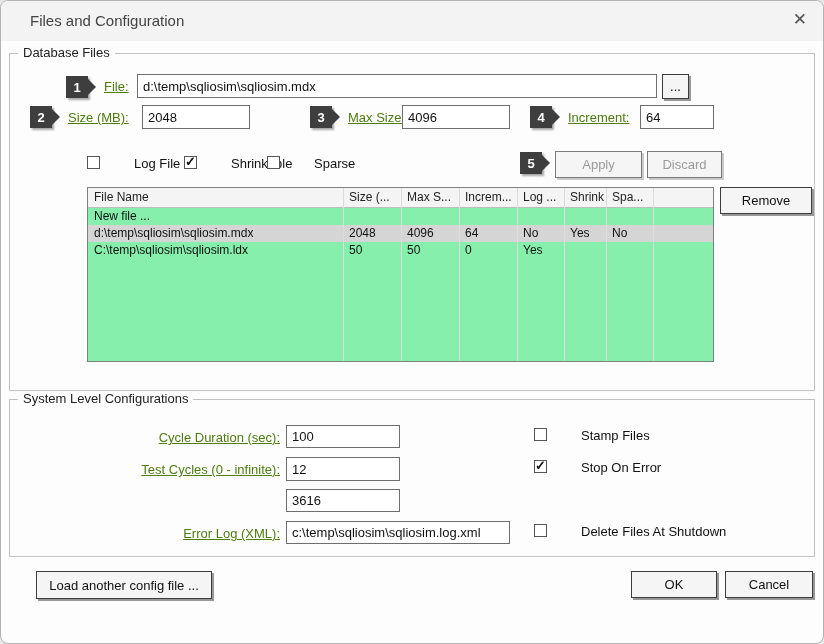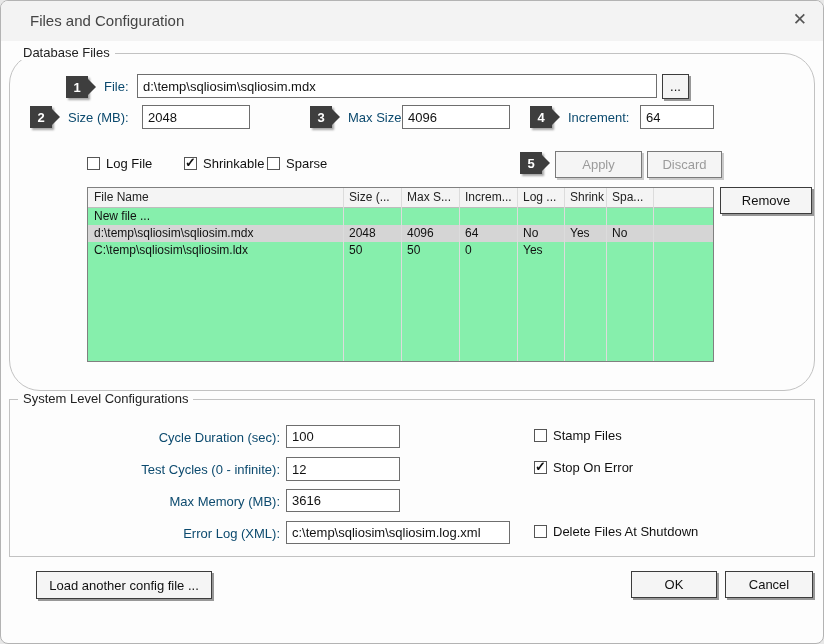--- a/index.html
+++ b/index.html
@@ -16,30 +16,30 @@
   
   .group { position:absolute; border:1px solid #c2c2c2; background:transparent; }
   .group-label { position:absolute; top:-9px; left:8px; background:#fdfdfd; padding:0 5px; font-size:13px; color:#222; }
   
   .badge { position:absolute; width:22px; height:22px; background:#3e3e3e; color:#fff;
            display:flex; align-items:center; justify-content:center; font-size:13px; font-weight:bold;
            box-shadow:2px 2px 2px rgba(0,0,0,0.35); }
   .badge::after { content:""; position:absolute; left:22px; top:3px;
            border-top:8px solid transparent; border-bottom:8px solid transparent; border-left:8px solid #3e3e3e; }
   
-  .lbl { position:absolute; font-size:13px; color:#0c4a6e; white-space:nowrap; }
+  .lbl { position:absolute; font-size:13px; color:#4d7c0f; white-space:nowrap;text-decoration:underline; }
   .tinput { position:absolute; border:1px solid #6e6e6e; background:#fff; font-size:13px;
             font-family:"Liberation Sans", sans-serif; padding:2px 5px; height:24px; color:#111; }
   
   .btn { position:absolute; background:#f5f5f5; border:1px solid #3c3c3c;
          box-shadow:2px 2px 0 rgba(0,0,0,0.40); font-size:13px; color:#111;
          font-family:"Liberation Sans", sans-serif; cursor:pointer; text-align:center; }
   .btn.disabled { color:#9b9b9b; border-color:#7a7a7a; box-shadow:2px 2px 0 rgba(0,0,0,0.20); cursor:default; }
   
-  .cb { position:absolute; display:flex; align-items:center; cursor:pointer; }
+  .cb { position:absolute; display:flex; align-items:flex-start; cursor:pointer;gap:28px; }
   .cb .box { width:13px; height:13px; border:1px solid #555; background:#fff; position:relative; flex:0 0 13px; }
   .cb .box.checked::after { content:"✓"; position:absolute; left:0px; top:-3px; font-size:13px; color:#111; font-weight:bold; }
   .cb .cb-label { margin-left:6px; font-size:13px; color:#111; white-space:nowrap; }
   
   .tablebox { position:absolute; border:1px solid #808080; background:#86efac; overflow:hidden; }
   .thead { display:flex; height:20px; background:#f4f4f4; border-bottom:1px solid #bdbdbd; }
   .th { font-size:12px; color:#222; padding:2px 0 0 6px; white-space:nowrap; overflow:hidden; }
   .trow { display:flex; height:17px; line-height:17px; }
   .trow.checked { background:#d5d5d5; }
   .td { font-size:12px; color:#111; padding-left:6px; white-space:nowrap; overflow:hidden; }
@@ -49,21 +49,21 @@
 </head>
 <body>
 
 <div class="dialog">
 
   <div class="titlebar">
     <div class="title">Files and Configuration</div>
     <div class="close-x">✕</div>
   </div>
 
-  <div class="group" style="left:8px; top:52px; width:806px; height:338px;border-radius:31px;">
+  <div class="group" style="left:8px; top:52px; width:806px; height:338px;">
     <div class="group-label">Database Files</div>
 
     <div class="badge" style="left:56px; top:22px;">1</div>
     <div class="lbl" style="left:94px; top:25px;">File:</div>
     <input class="tinput" style="left: 127px; top: 20px; width: 520px;" value="d:\temp\sqliosim\sqliosim.mdx">
     <button class="btn" style="left:652px; top:20px; width:27px; height:25px;">...</button>
 
     <div class="badge" style="left:20px; top:52px;">2</div>
     <div class="lbl" style="left:58px; top:56px;">Size (MB):</div>
     <input class="tinput" style="left: 132px; top: 51px; width: 108px;" value="2048">
@@ -152,21 +152,20 @@
 
   <div class="group" style="left:8px; top:398px; width:806px; height:158px;">
     <div class="group-label">System Level Configurations</div>
 
     <div class="lbl" style="left:0px; top:30px; width:270px; text-align:right;">Cycle Duration (sec):</div>
     <input class="tinput" style="left: 276px; top: 25px; width: 114px; height: 23px;" value="100">
 
     <div class="lbl" style="left:0px; top:62px; width:270px; text-align:right;">Test Cycles (0 - infinite):</div>
     <input class="tinput" style="left: 276px; top: 57px; width: 114px; height: 24px;" value="12">
 
-    <div class="lbl" style="left:0px; top:94px; width:270px; text-align:right;">Max Memory (MB):</div>
     <input class="tinput" style="left: 276px; top: 89px; width: 114px; height: 23px;" value="3616">
 
     <div class="lbl" style="left:0px; top:126px; width:270px; text-align:right;">Error Log (XML):</div>
     <input class="tinput" style="left: 276px; top: 121px; width: 224px; height: 23px;" value="c:\temp\sqliosim\sqliosim.log.xml">
 
     <div class="cb" style="left:524px; top:28px;">
       <span class="box"></span>
       <span class="cb-label">Stamp Files</span>
     </div>
     <div class="cb" style="left:524px; top:60px;">

